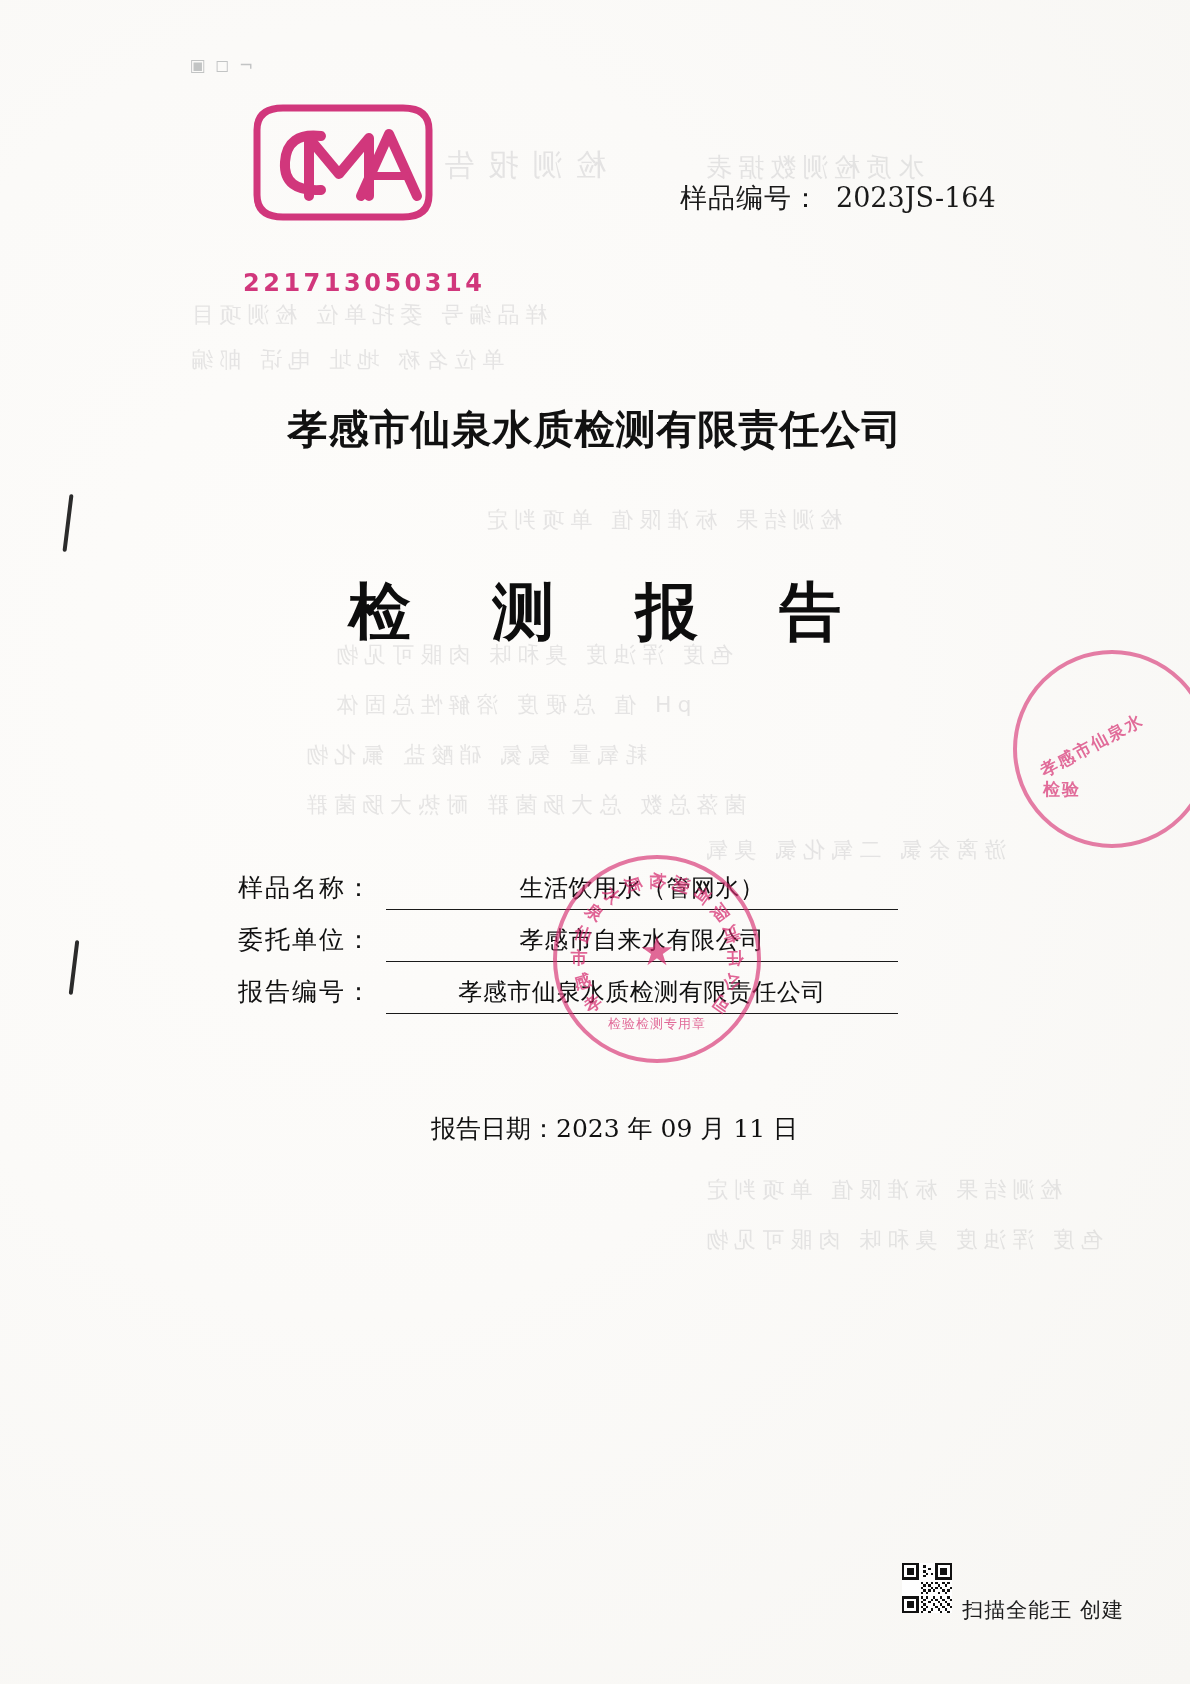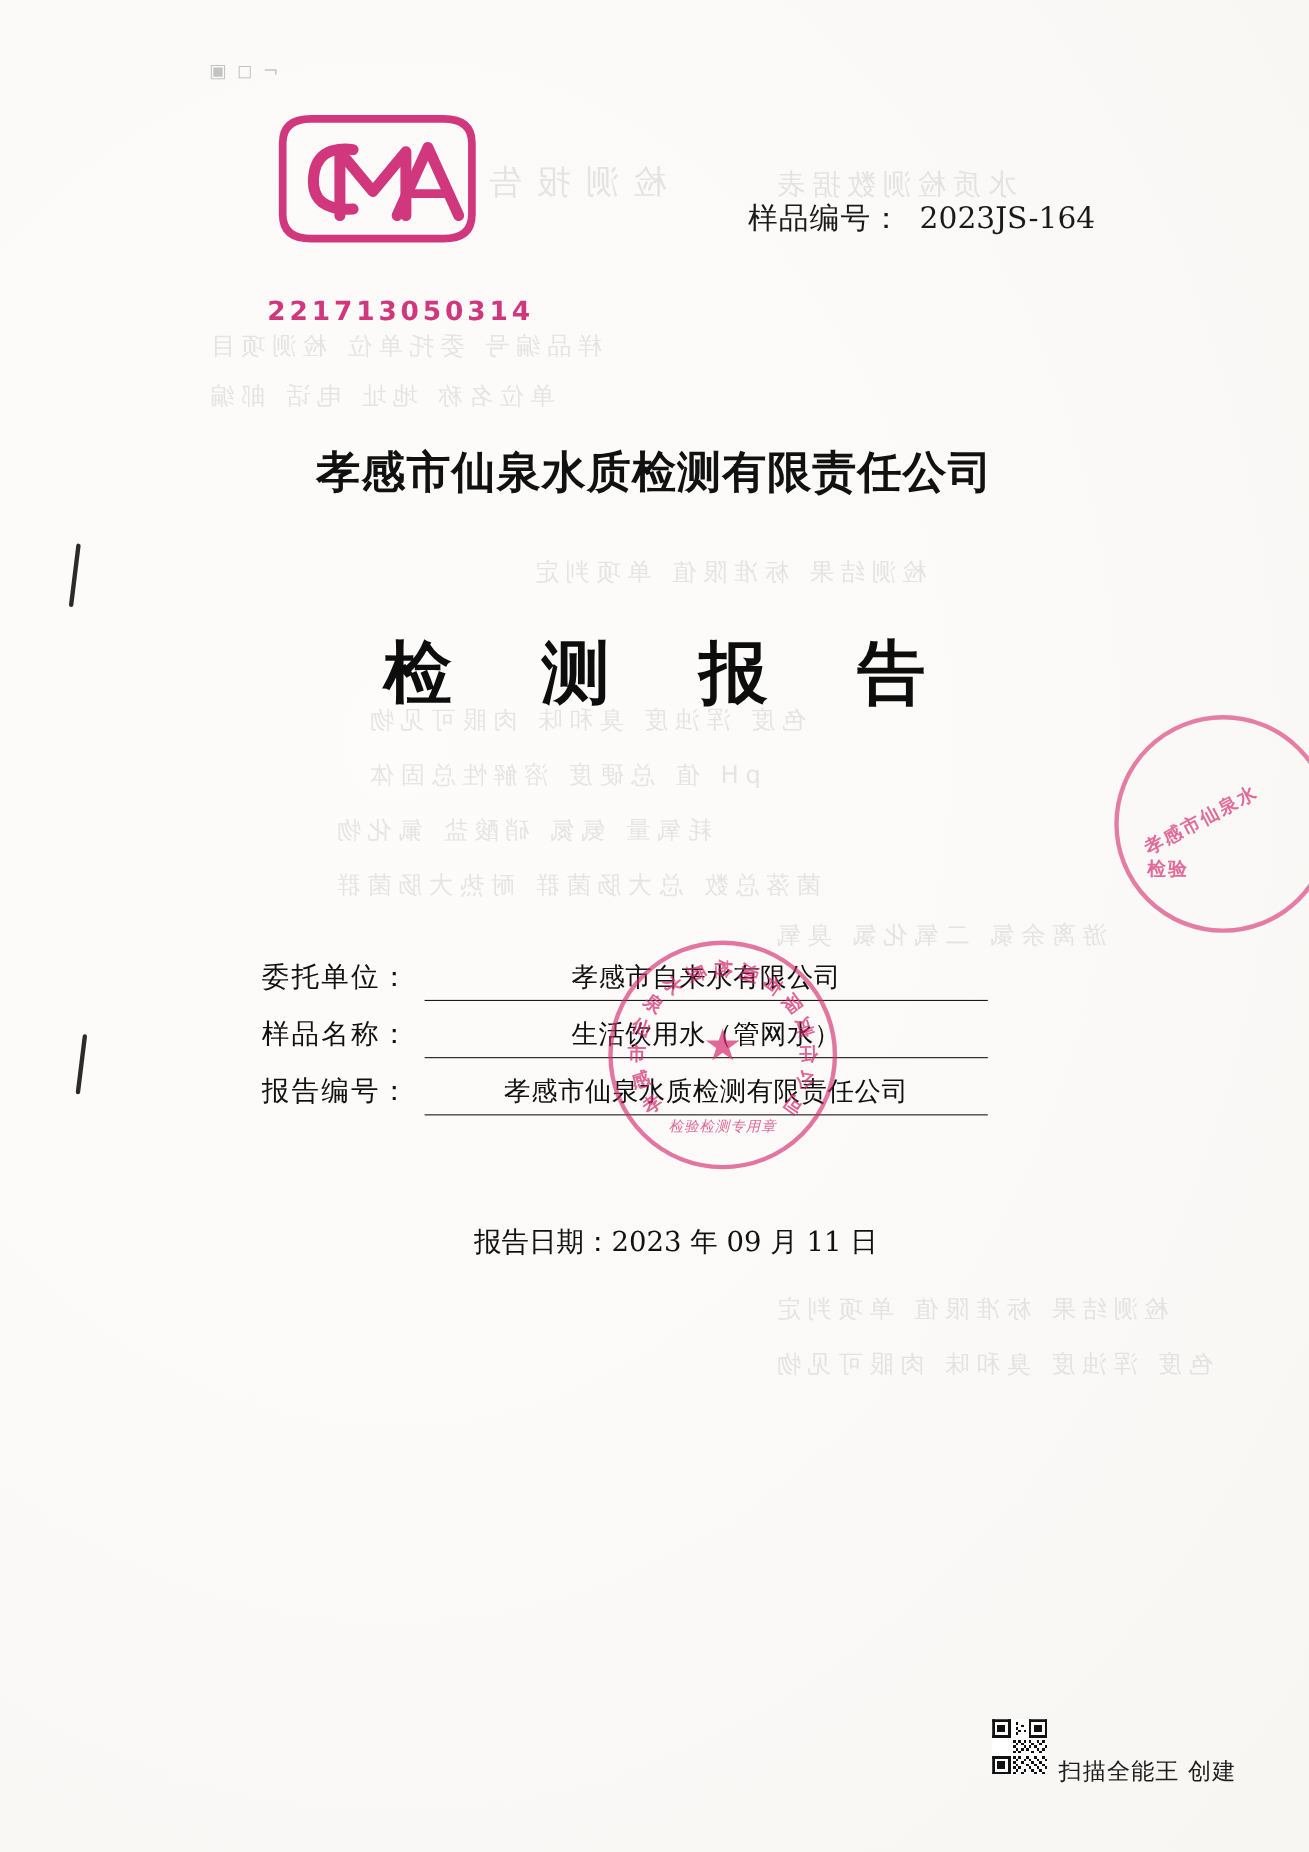--- a/index.html
+++ b/index.html
@@ -175,21 +175,20 @@
   }
   .stamp-bottom-text {
     position: absolute;
     left: 0;
     right: 0;
     bottom: 26px;
     text-align: center;
     color: rgba(214, 42, 110, 0.8);
     font-size: 13px;
     letter-spacing: 1px;
-    font-style: italic;
   }
   .arc-char {
     position: absolute;
     left: 50%;
     top: 50%;
     color: rgba(214, 42, 110, 0.82);
     font-size: 17px;
     font-weight: bold;
     transform-origin: 0 0;
     font-family: "DejaVu Sans", sans-serif;
@@ -308,29 +307,29 @@
   <div class="report-no">
     <span class="label">样品编号：</span><span class="value">2023JS-164</span>
   </div>
 
   <div class="company-title">孝感市仙泉水质检测有限责任公司</div>
 
   <div class="doc-title">检 测 报 告</div>
 
   <div class="fields">
     <div class="field-row">
+      <div class="field-label">样品名称：</div>
+      <div class="field-value-wrap">
+        <span class="field-value">生活饮用水（管网水）</span>
+      </div>
+    </div>
+    <div class="field-row">
       <div class="field-label">委托单位：</div>
       <div class="field-value-wrap">
         <span class="field-value">孝感市自来水有限公司</span>
-      </div>
-    </div>
-    <div class="field-row">
-      <div class="field-label">样品名称：</div>
-      <div class="field-value-wrap">
-        <span class="field-value">生活饮用水（管网水）</span>
       </div>
     </div>
     <div class="field-row">
       <div class="field-label">报告编号：</div>
       <div class="field-value-wrap">
         <span class="field-value">孝感市仙泉水质检测有限责任公司</span>
       </div>
     </div>
   </div>
 

